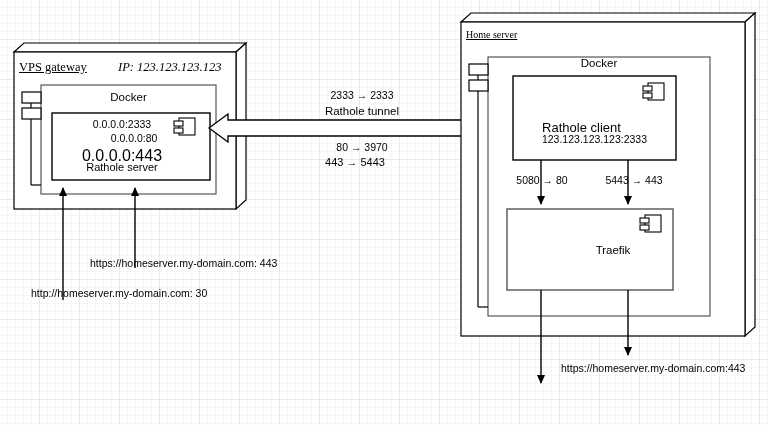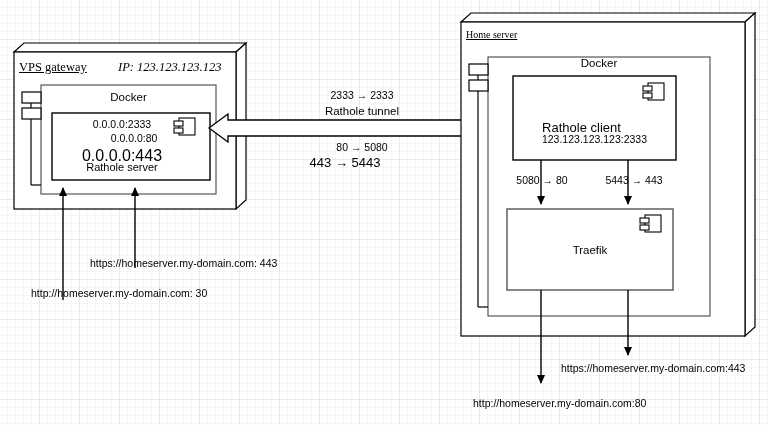--- a/index.html
+++ b/index.html
@@ -132,34 +132,33 @@
   <div class="lbl bold center" style="left:41px;top:91px;width:175px;font-size:11.5px;">Docker</div>
 
   <div class="lbl center" style="left:52px;top:119px;width:140px;font-size:10.5px;">0.0.0.0:2333</div>
   <div class="lbl center" style="left:52px;top:133px;width:140px;font-size:10.5px;padding-left:12px;">0.0.0.0:80</div>
   <div class="lbl center" style="left:52px;top:147px;width:140px;font-size:16px;">0.0.0.0:443</div>
   <div class="lbl center bold" style="left:52px;top:161px;width:140px;font-size:11px;">Rathole server</div>
 
   <div class="lbl center" style="left:297px;top:90px;width:130px;font-size:10.5px;">2333 → 2333</div>
   <div class="lbl center bold" style="left:297px;top:105px;width:130px;font-size:11.5px;">Rathole tunnel</div>
 
-  <div class="lbl center" style="left:297px;top:142px;width:130px;font-size:10.5px;">80 → 5080</div>
-  <div class="lbl center" style="left:280px;top:156px;width:130px;font-size:13px;">443 → 5443</div>
+  <div class="lbl center" style="left:297px;top:142px;width:130px;font-size:10.5px;">80 → 3970</div>
+  <div class="lbl center" style="left:290px;top:156px;width:130px;font-size:11px;">443 → 5443</div>
 
   <div class="lbl t-serif underline" style="left:466px;top:29px;font-size:10px;">Home server</div>
 
   <div class="lbl bold center" style="left:488px;top:57px;width:222px;font-size:11.5px;">Docker</div>
 
   <div class="lbl center" style="left:513px;top:106px;width:163px;font-size:10.5px;margin-top:28px;">123.123.123.123:2333</div>
   <div class="lbl center bold" style="left:513px;top:121px;width:137px;font-size:13px;">Rathole client</div>
 
   <div class="lbl center" style="left:488px;top:175px;width:108px;font-size:10.5px;">5080 → 80</div>
   <div class="lbl center" style="left:580px;top:175px;width:108px;font-size:10.5px;">5443 → 443</div>
 
-  <div class="lbl center bold" style="left:507px;top:244px;width:166px;font-size:11.5px;">Traefik</div>
+  <div class="lbl center bold" style="left:507px;top:244px;width:166px;font-size:11.5px;padding-left:23px;">Traefik</div>
 
   <div class="lbl" style="left:90px;top:258px;font-size:10.5px;">https://homeserver.my-domain.com: 443</div>
   <div class="lbl" style="left:31px;top:288px;font-size:10.5px;">http://homeserver.my-domain.com: 30</div>
 
   <div class="lbl" style="left:561px;top:363px;font-size:10.5px;">https://homeserver.my-domain.com:443</div>
-  <div class="lbl" style="left:473px;top:398px;font-size:10.5px;">http://homeserver.my-domain.com:80</div>
 
 </div>
 
 </body></html>

